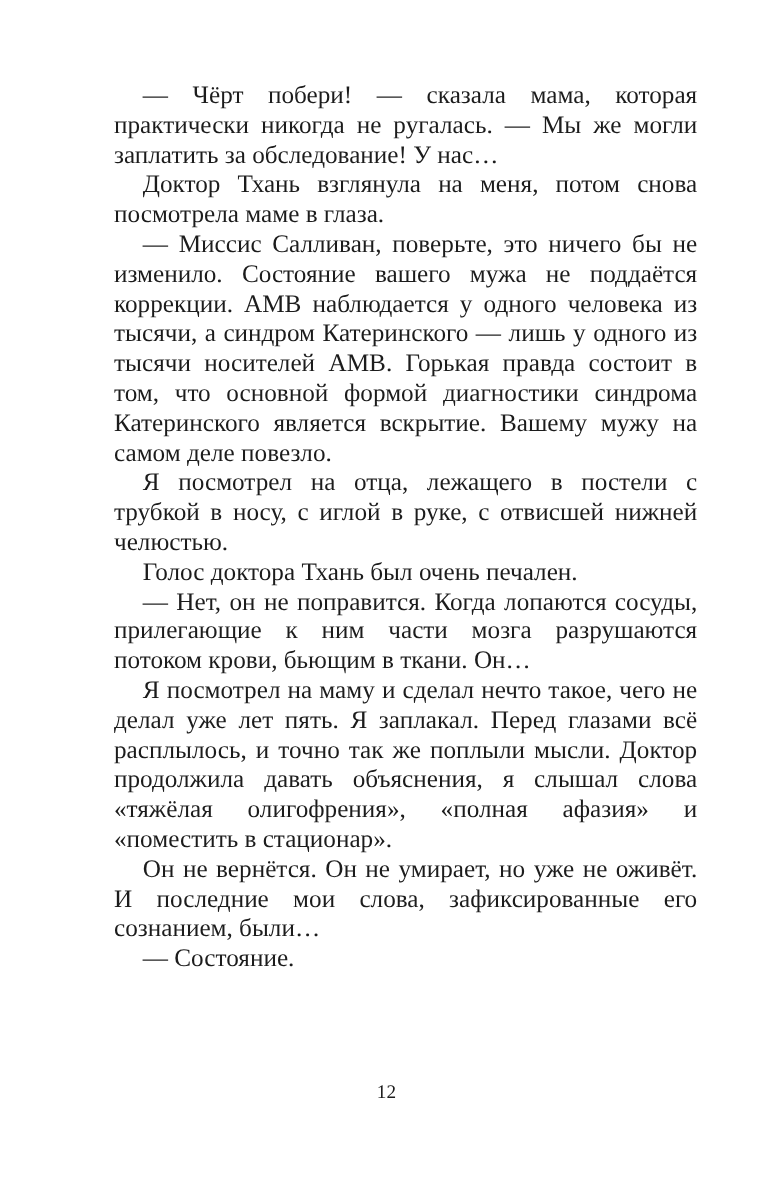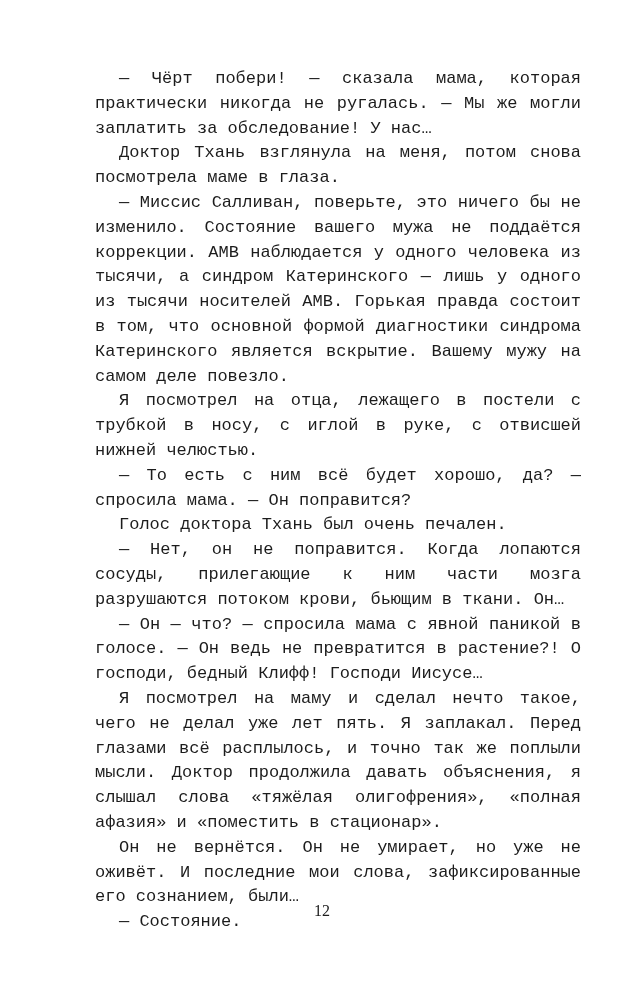--- a/index.html
+++ b/index.html
@@ -11,22 +11,22 @@
       width: 644px;
       height: 1000px;
       position: relative;
       overflow: hidden;
     }
     .page {
       position: absolute;
       left: 95px;
       top: 67px;
       width: 486px;
-      font-family: Liberation Mono, monospace;
-      font-size: 17px;
+      font-family: Liberation Serif, serif;
+      font-size: 21px;
       line-height: 24.8px;
       color: #1c1c1c;
       text-align: justify;
       hyphens: manual;
     }
     .page p {
       margin: 0;
       text-indent: 24px;
     }
     .page-number {
@@ -41,22 +41,20 @@
     }
   </style>
 </head>
 <body>
 
 <div class="page">
   <p>— Чёрт побери! — сказала мама, которая практически ни­когда не ругалась. — Мы же могли заплатить за обследование! У нас…</p>
   <p>Доктор Тхань взглянула на меня, потом снова посмотрела маме в глаза.</p>
   <p>— Миссис Салливан, поверьте, это ничего бы не изменило. Состояние вашего мужа не поддаётся коррекции. АМВ наблю­дается у одного человека из тысячи, а синдром Катеринского — лишь у одного из тысячи носителей АМВ. Горькая правда состоит в том, что основной формой диагностики синдрома Катеринского является вскрытие. Вашему мужу на самом деле повезло.</p>
   <p>Я посмотрел на отца, лежащего в постели с трубкой в носу, с иглой в руке, с отвисшей нижней челюстью.</p>
-  <p>— То есть с ним всё будет хорошо, да? — спросила мама. — Он поправится?</p>
   <p>Голос доктора Тхань был очень печален.</p>
   <p>— Нет, он не поправится. Когда лопаются сосуды, приле­гающие к ним части мозга разрушаются потоком крови, бью­щим в ткани. Он…</p>
-  <p>— Он — что? — спросила мама с явной паникой в го­лосе. — Он ведь не превратится в растение?! О господи, бедный Клифф! Господи Иисусе…</p>
   <p>Я посмотрел на маму и сделал нечто такое, чего не делал уже лет пять. Я заплакал. Перед глазами всё расплылось, и точно так же поплыли мысли. Доктор продолжила давать объяснения, я слышал слова «тяжёлая олигофрения», «полная афазия» и «поместить в стационар».</p>
   <p>Он не вернётся. Он не умирает, но уже не оживёт. И послед­ние мои слова, зафиксированные его сознанием, были…</p>
   <p>— Состояние.</p>
 </div>
 
 <div class="page-number">12</div>
 
 </body></html>

